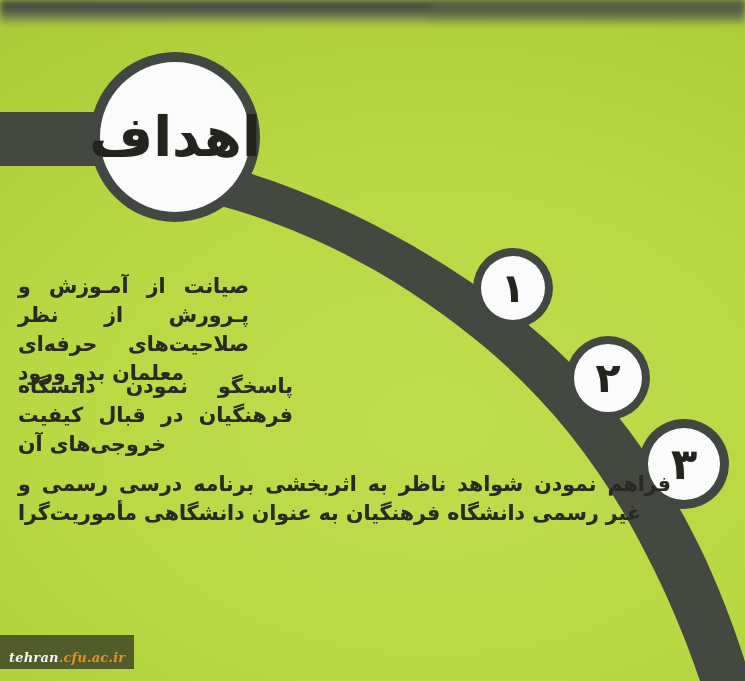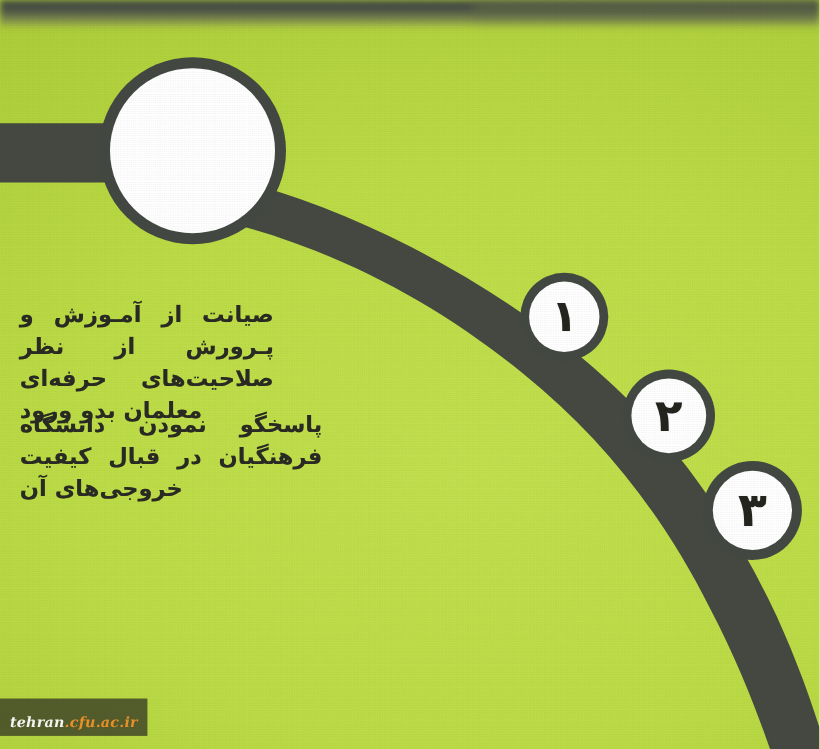--- a/index.html
+++ b/index.html
@@ -124,31 +124,33 @@
     <circle cx="513" cy="288" r="40" fill="#444842"></circle>
     <circle cx="513" cy="288" r="32" fill="#ffffff"></circle>
 
     <circle cx="608" cy="378" r="42" fill="#444842"></circle>
     <circle cx="608" cy="378" r="34" fill="#ffffff"></circle>
 
     <circle cx="684" cy="464" r="45" fill="#444842"></circle>
     <circle cx="684" cy="464" r="36" fill="#ffffff"></circle>
   </svg>
 
+  <div class="circ-label" id="goal-title">اهداف</div>
 
   <div class="circ-label" id="num1">۱</div>
 
   <div class="circ-label" id="num2">۲</div>
 
   <div class="circ-label" id="num3">۳</div>
 
   <div class="goal-text" id="goal-text-1">صیانت از آمـوزش و پـرورش از نظر صلاحیت‌های حرفه‌ای معلمان بدو ورود</div>
 
   <div class="goal-text" id="goal-text-2">پاسخگو نمودن دانشگاه فرهنگیان در قبال کیفیت خروجی‌های آن</div>
 
+  <div class="goal-text" id="goal-text-3">فراهم نمودن شواهد ناظر به اثربخشی برنامه درسی رسمی و غیر رسمی دانشگاه فرهنگیان به عنوان دانشگاهی مأموریت‌گرا</div>
 
   <div id="grain"></div>
 
   <div id="watermark">
     <span class="wm-a">tehran</span><span class="wm-b">.cfu.ac.ir</span>
   </div>
 
 </div>
 
 </body></html>

